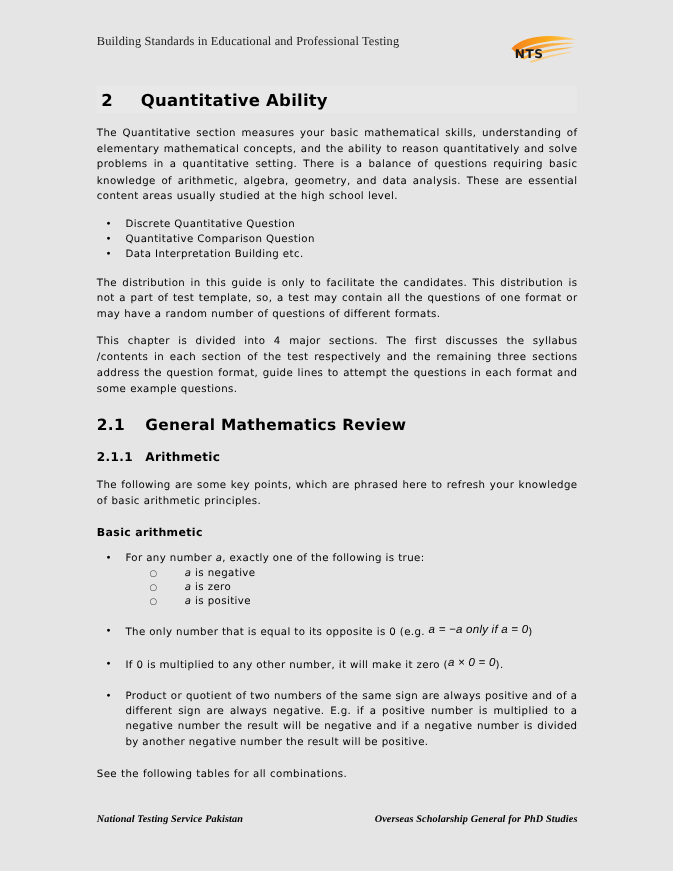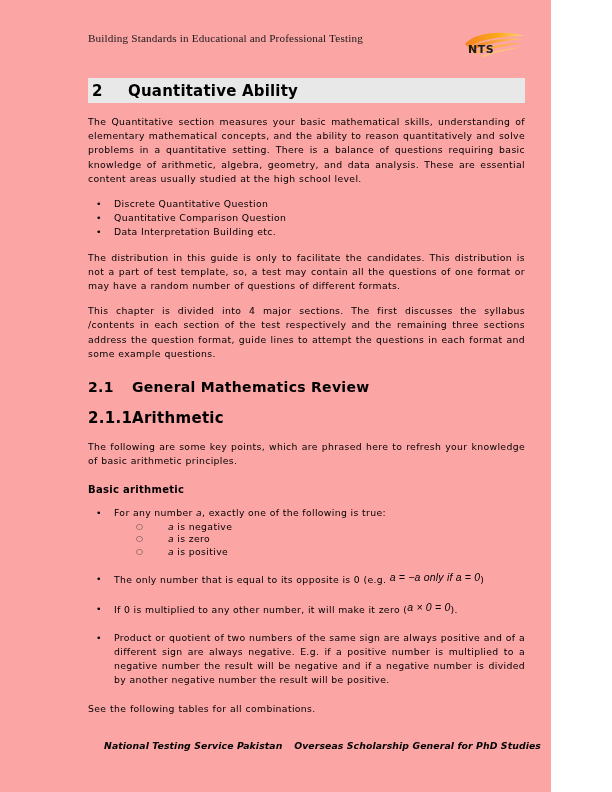--- a/index.html
+++ b/index.html
@@ -12,23 +12,23 @@
     height: 792px;
     position: relative;
     font-family: "DejaVu Sans", sans-serif;
     color: #000000;
     overflow: hidden;
   }
 
   .page {
     position: absolute;
     left: 0; top: 0;
-    width: 551px;
+    width: 612px;
     height: 792px;
-    background: #fca5a5;
+    background: #e5e5e5;
   }
 
   
   .page-header {
     position: absolute;
     left: 88px;
     top: 30px;
     width: 437px;
     height: 34px;
   }
@@ -150,21 +150,21 @@
     margin: 18px 0 14px 0;
     font-size: 14px;
     font-weight: bold;
     letter-spacing: 0.3px;
     display: flex;
   }
   h2.sec .sec-num { width: 44px; }
 
   h3.subsec {
     margin: 0 0 13px 0;
-    font-size: 15px;
+    font-size: 11px;
     font-weight: bold;
     letter-spacing: 0.3px;
     display: flex;
   }
   h3.subsec .subsec-num { width: 44px; }
 
   h4.minor {
     margin: 16px 0 11px 0;
     font-size: 10px;
     font-weight: bold;
@@ -178,24 +178,25 @@
     font-size: 10.5px;
     letter-spacing: 0.2px;
     white-space: nowrap;
     position: relative;
     top: -2px;
   }
 
   
   .page-footer {
     position: absolute;
-    left: 104px;
+    left: 88px;
     bottom: 38px;
     width: 437px;
     height: 14px;
+    font-family: Liberation Serif, serif;
   }
   .footer-left {
     position: absolute;
     left: 0;
     top: 0;
     font-size: 9.3px;
     font-weight: bold;
     font-style: italic;
     letter-spacing: 0.1px;
     white-space: nowrap;

